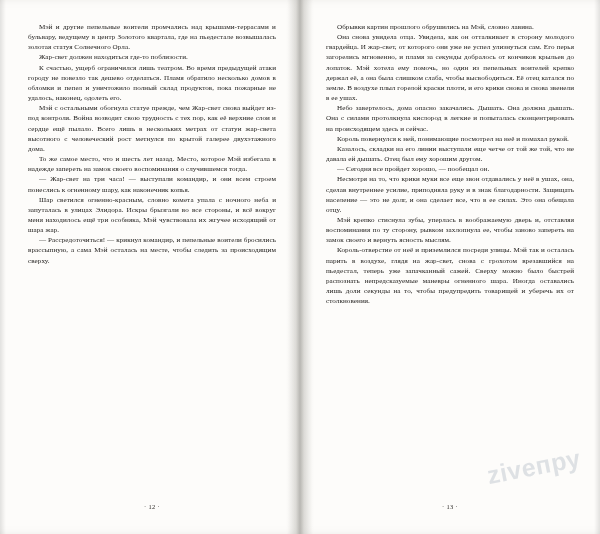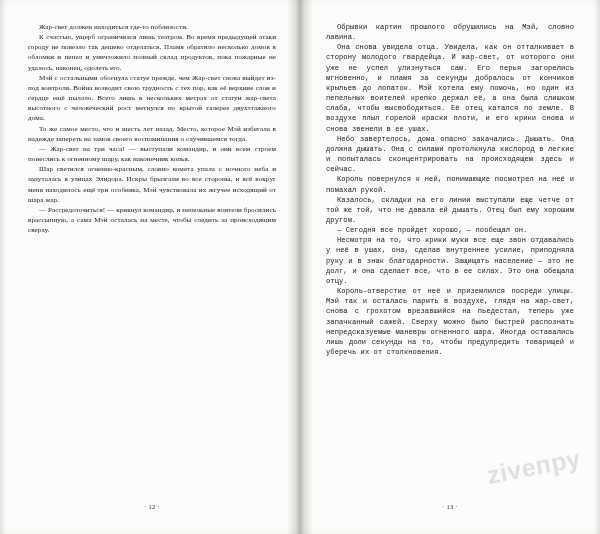--- a/index.html
+++ b/index.html
@@ -54,21 +54,21 @@
     box-shadow: inset 6px 0 14px -8px rgba(120,118,112,0.5);
   }
   .textblock {
     position: absolute;
     top: 22px;
     width: 248px;
     height: 460px;
     overflow: hidden;
   }
   .page-left .textblock { left: 28px; }
-  .page-right .textblock { left: 26px; font-family: Liberation Mono, monospace; }
+  .page-right .textblock { left: 26px; }
 
   .para {
     margin: 0;
     text-indent: 11px;
     text-align: justify;
     font-size: 7.1px;
     line-height: 10.15px;
     color: #1c1a18;
     letter-spacing: 0.01em;
     hyphens: auto;
@@ -121,20 +121,21 @@
     pointer-events: none;
   }
 </style>
 </head>
 <body>
 
 <div class="book">
 
   <div class="page page-left">
     <div class="textblock">
+      <p class="para">Мэй и другие пепельные воители промчались над крышами-террасами и бульвару, ведущему в центр Золотого квартала, где на пьедестале возвышалась золотая статуя Солнечного Орла.</p>
       <p class="para">Жар-свет должен находиться где-то поблизости.</p>
       <p class="para">К счастью, ущерб ограничился лишь театром. Во время предыдущей атаки городу не повезло так дешево отделаться. Пламя обратило несколько домов в обломки и пепел и уничтожило полный склад продуктов, пока пожарные не удалось, наконец, одолеть его.</p>
       <p class="para">Мэй с остальными обогнула статуе прежде, чем Жар-свет снова выйдет из-под контроля. Война возводит свою трудность с тех пор, как её верхние слои и сердце ещё пылало. Всего лишь в нескольких метрах от статуи жар-света высотного с человеческий рост метнулся по крытой галерее двухэтажного дома.</p>
       <p class="para">То же самое место, что и шесть лет назад. Место, которое Мэй избегала в надежде запереть на замок своего воспоминания о случившемся тогда.</p>
       <p class="para">— Жар-свет на три часа! — выступали командир, и они всем строем понеслись к огненному шару, как наконечник копья.</p>
       <p class="para">Шар светился огненно-красным, словно комета упала с ночного неба и запуталась в улицах Элидора. Искры брызгали во все стороны, и всё вокруг меня находилось ещё три особняка, Мэй чувствовала их жгучее исходящий от шара жар.</p>
       <p class="para">— Рассредоточиться! — крикнул командир, и пепельные воители бросились врассыпную, а сама Мэй осталась на месте, чтобы следить за происходящим сверху.</p>
     </div>
     <div class="folio">· 12 ·</div>
     <div class="edge-shadow-left"></div>
@@ -142,20 +143,21 @@
 
   <div class="page page-right">
     <div class="textblock">
       <p class="para">Обрывки картин прошлого обрушились на Мэй, словно лавина.</p>
       <p class="para">Она снова увидела отца. Увидела, как он отталкивает в сторону молодого гвардейца. И жар-свет, от которого они уже не успел улизнуться сам. Его перья загорелись мгновенно, и пламя за секунды добралось от кончиков крыльев до лопаток. Мэй хотела ему помочь, но один из пепельных воителей крепко держал её, а она была слишком слаба, чтобы высвободиться. Её отец катался по земле. В воздухе плыл горелой краски плоти, и его крики снова и снова звенели в ее ушах.</p>
       <p class="para">Небо завертелось, дома опасно закачались. Дышать. Она должна дышать. Она с силами протолкнула кислород в легкие и попыталась сконцентрировать на происходящем здесь и сейчас.</p>
       <p class="para">Король повернулся к ней, понимающие посмотрел на неё и помахал рукой.</p>
       <p class="para">Казалось, складки на его линии выступали еще четче от той же той, что не давала ей дышать. Отец был ему хорошим другом.</p>
       <p class="para">— Сегодня все пройдет хорошо, — пообещал он.</p>
       <p class="para">Несмотря на то, что крики муки все еще звон отдавались у неё в ушах, она, сделав внутреннее усилие, приподняла руку и в знак благодарности. Защищать население — это не долг, и она сделает все, что в ее силах. Это она обещала отцу.</p>
+      <p class="para">Мэй крепко стиснула зубы, уперлась в воображаемую дверь и, отставляя воспоминания по ту сторону, рывком захлопнула ее, чтобы заново запереть на замок своего и вернуть ясность мыслям.</p>
       <p class="para">Король-отверстие от неё и приземлился посреди улицы. Мэй так и осталась парить в воздухе, глядя на жар-свет, снова с грохотом врезавшийся на пьедестал, теперь уже запачканный сажей. Сверху можно было быстрей распознать непредсказуемые маневры огненного шара. Иногда оставались лишь доли секунды на то, чтобы предупредить товарищей и уберечь их от столкновения.</p>
     </div>
     <div class="folio">· 13 ·</div>
     <div class="edge-shadow-right"></div>
   </div>
 
   <div class="gutter"></div>
 
   <div class="watermark">
     <span>zive</span><span class="wm-line2">пру</span>

